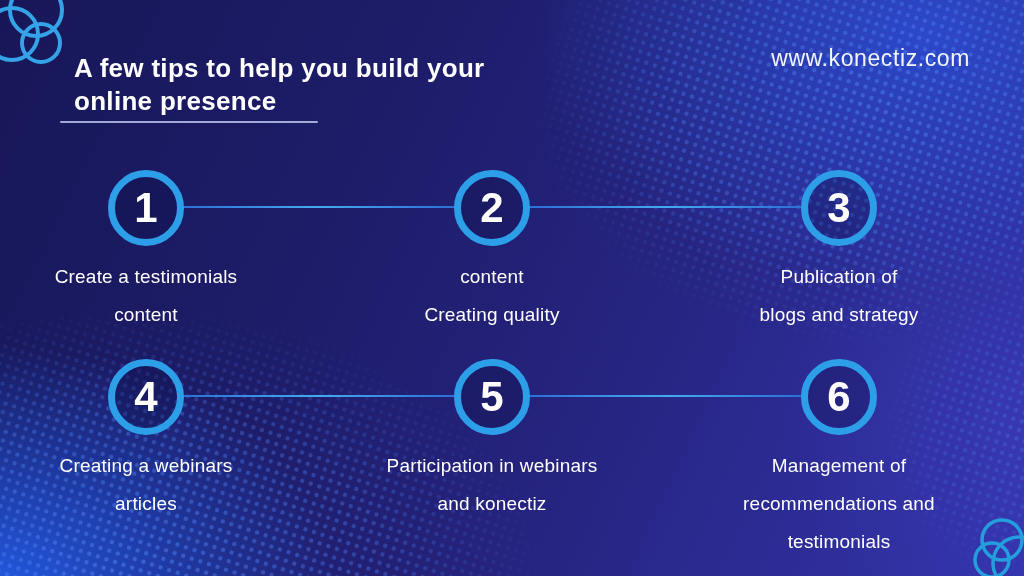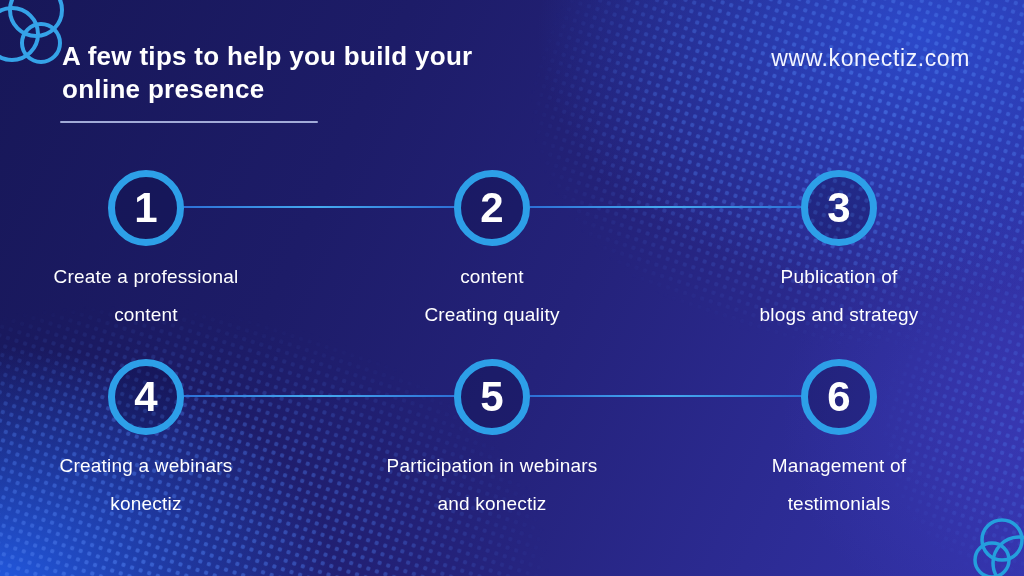--- a/index.html
+++ b/index.html
@@ -25,21 +25,21 @@
     z-index: 1;
     pointer-events: none;
   }
   .content { position: absolute; inset: 0; z-index: 2; }
 
   
   .title {
     position: absolute;
     left: 62px;
     top: 40px;
-    margin: 0;
+    margin: 12px;
     color: #ffffff;
     font-size: 26px;
     font-weight: bold;
     line-height: 33px;
     letter-spacing: 0.3px;
   }
   .title span { display: block; }
   .title-underline {
     position: absolute;
     left: 60px;
@@ -163,21 +163,21 @@
     <div class="connector" style="left:183px; top:206px; width:272px;"></div>
     <div class="connector" style="left:529px; top:206px; width:273px;"></div>
     <div class="connector" style="left:183px; top:395px; width:272px;"></div>
     <div class="connector" style="left:529px; top:395px; width:273px;"></div>
 
     <div class="step" style="left:6px; top:170px;">
       <div class="step-circle">
         <span class="step-number">1</span>
       </div>
       <div class="step-label">
-        <span class="label-line">Create a professional</span>
+        <span class="label-line">Create a testimonials</span>
         <span class="label-line">content</span>
       </div>
     </div>
 
     <div class="step" style="left:352px; top:170px;">
       <div class="step-circle">
         <span class="step-number">2</span>
       </div>
       <div class="step-label">
         <span class="label-line">content</span>
@@ -194,38 +194,39 @@
         <span class="label-line">blogs and strategy</span>
       </div>
     </div>
 
     <div class="step" style="left:6px; top:359px;">
       <div class="step-circle">
         <span class="step-number">4</span>
       </div>
       <div class="step-label">
         <span class="label-line">Creating a webinars</span>
-        <span class="label-line">konectiz</span>
+        <span class="label-line">articles</span>
       </div>
     </div>
 
     <div class="step" style="left:352px; top:359px;">
       <div class="step-circle">
         <span class="step-number">5</span>
       </div>
       <div class="step-label">
         <span class="label-line">Participation in webinars</span>
         <span class="label-line">and konectiz</span>
       </div>
     </div>
 
     <div class="step" style="left:699px; top:359px;">
       <div class="step-circle">
         <span class="step-number">6</span>
       </div>
       <div class="step-label">
         <span class="label-line">Management of</span>
+        <span class="label-line">recommendations and</span>
         <span class="label-line">testimonials</span>
       </div>
     </div>
 
   </div>
 </div>
 
 </body></html>

